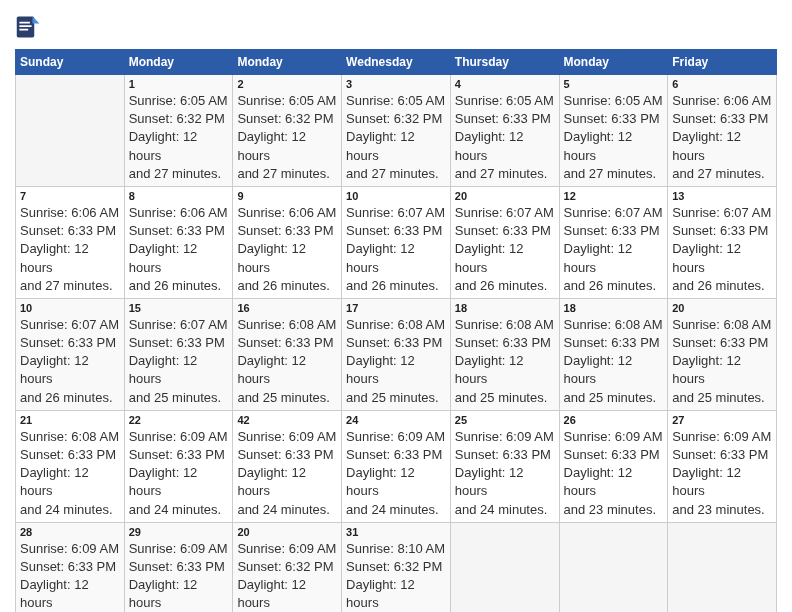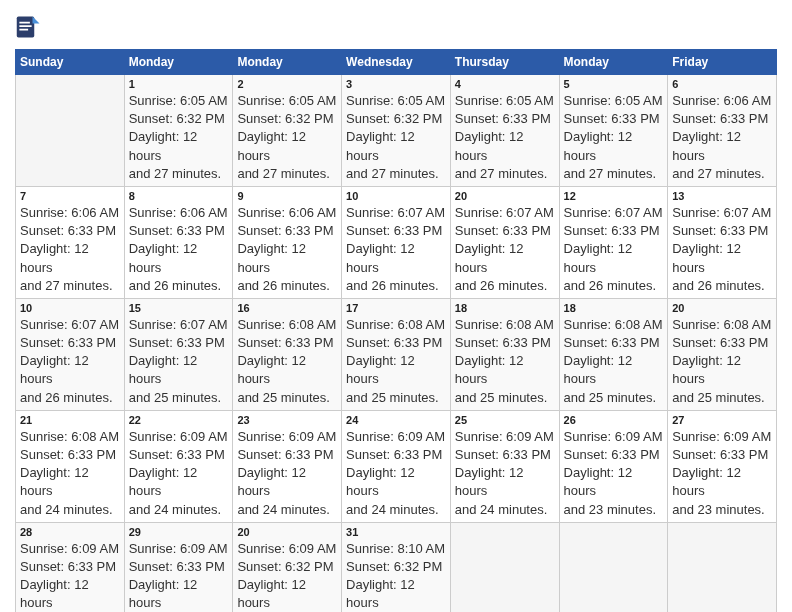--- a/index.html
+++ b/index.html
@@ -289,21 +289,21 @@
 and 24 minutes.</div>
           </td>
           <td>
             <span class="day-number">22</span>
             <div class="day-info" style="white-space: pre-line;">Sunrise: 6:09 AM
 Sunset: 6:33 PM
 Daylight: 12 hours
 and 24 minutes.</div>
           </td>
           <td>
-            <span class="day-number">23</span>
+            <span class="day-number">42</span>
             <div class="day-info" style="white-space: pre-line;">Sunrise: 6:09 AM
 Sunset: 6:33 PM
 Daylight: 12 hours
 and 24 minutes.</div>
           </td>
           <td>
             <span class="day-number">24</span>
             <div class="day-info" style="white-space: pre-line;">Sunrise: 6:09 AM
 Sunset: 6:33 PM
 Daylight: 12 hours

